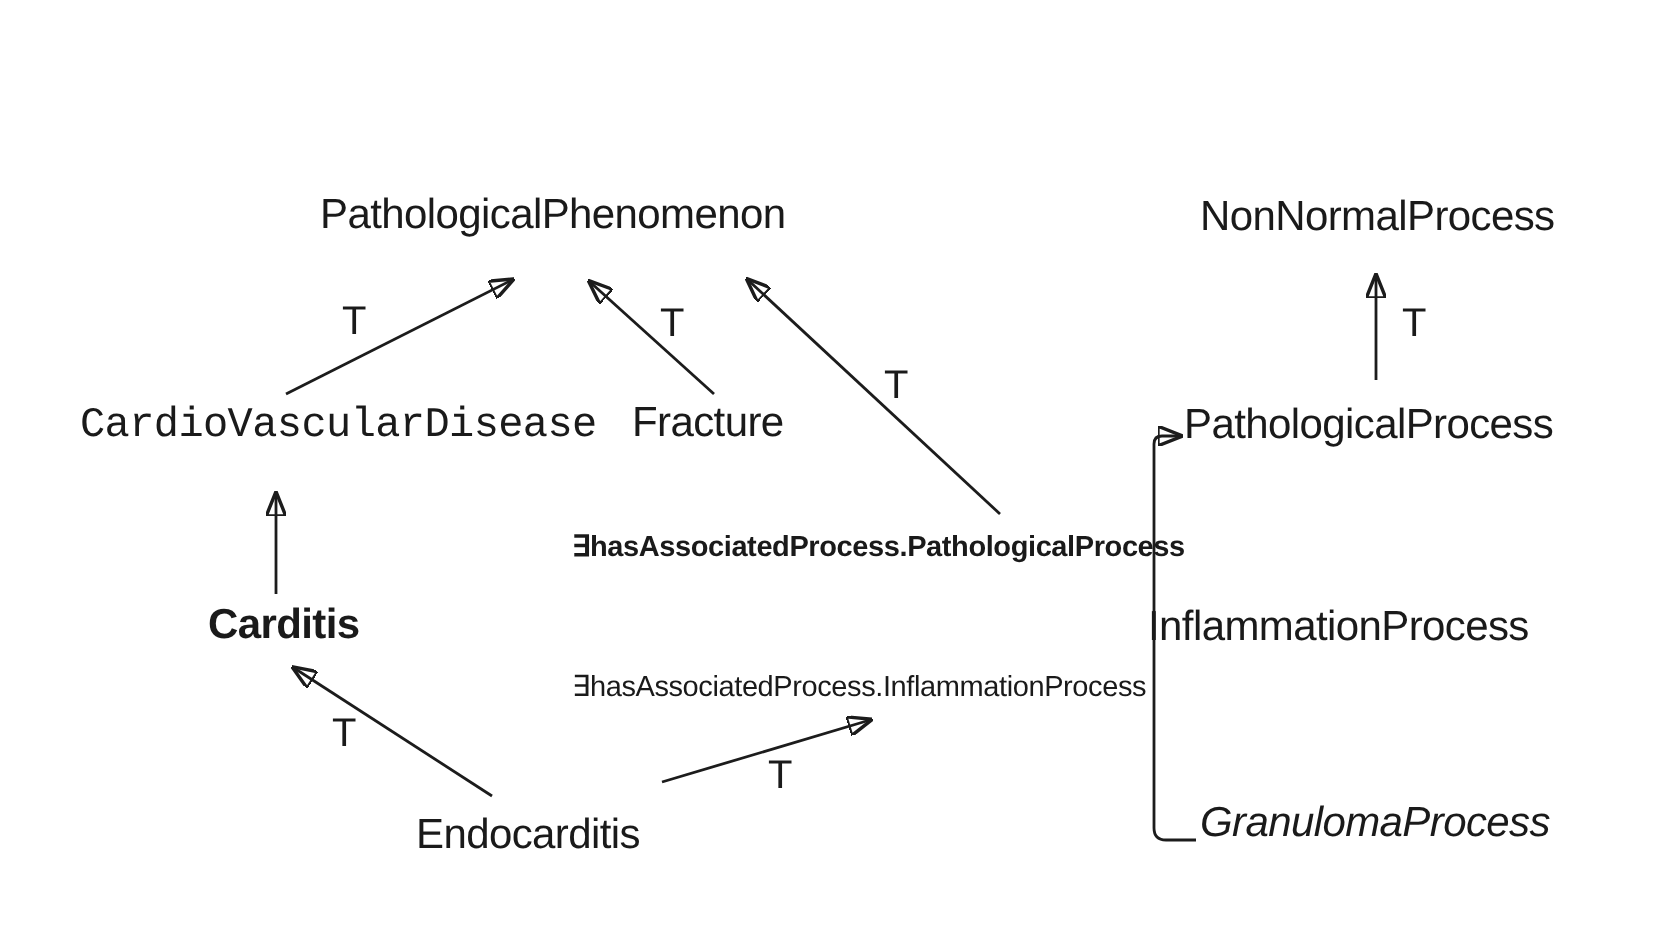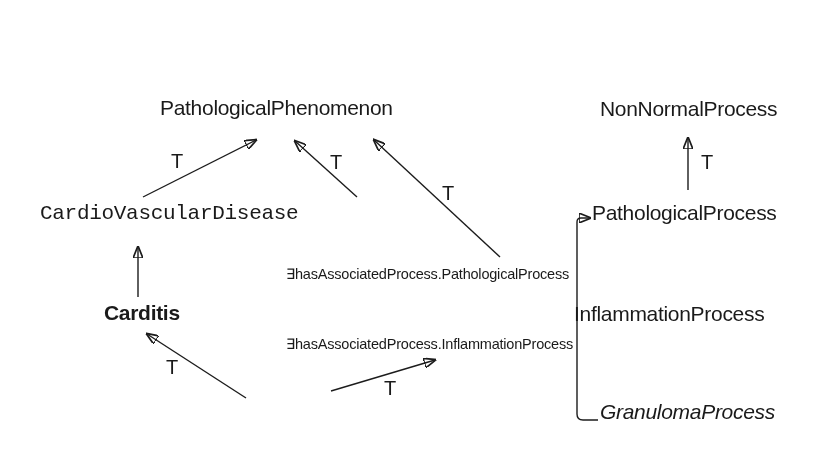--- a/index.html
+++ b/index.html
@@ -66,31 +66,33 @@
     <line x1="331" y1="391" x2="435" y2="360" marker-end="url(#arrow)"></line>
     <path d="M598,420 L583,420 Q577,420 577,414 L577,222 Q577,218 581,218 L590,218" marker-end="url(#arrow)"></path>
   </svg>
 
   <div class="lbl node" style="left:160px; top:96px;">PathologicalPhenomenon</div>
 
   <div class="lbl node" style="left:600px; top:97px;">NonNormalProcess</div>
 
   <div class="lbl node" style="left:40px; top:202px;font-family:Liberation Mono, monospace;">CardioVascularDisease</div>
 
+  <div class="lbl node" style="left:316px; top:200px;">Fracture</div>
 
   <div class="lbl node" style="left:592px; top:201px;">PathologicalProcess</div>
 
   <div class="lbl node" style="left:104px; top:301px;font-weight:bold;">Carditis</div>
 
   <div class="lbl node" style="left:574px; top:302px;">InflammationProcess</div>
 
+  <div class="lbl node" style="left:208px; top:406px;">Endocarditis</div>
 
   <div class="lbl node" style="left:600px; top:400px;font-style:italic;">GranulomaProcess</div>
 
-  <div class="lbl restriction" style="left:286px; top:266px;">∃hasAssociatedProcess.PathologicalProcess</div>
+  <div class="lbl restriction" style="left:286px; top:266px;font-weight:bold;">∃hasAssociatedProcess.PathologicalProcess</div>
 
   <div class="lbl restriction" style="left:286px; top:336px;">∃hasAssociatedProcess.InflammationProcess</div>
 
   <div class="lbl tlab" style="left:171px; top:150px;">T</div>
 
   <div class="lbl tlab" style="left:330px; top:151px;">T</div>
 
   <div class="lbl tlab" style="left:442px; top:182px;">T</div>
 
   <div class="lbl tlab" style="left:701px; top:151px;">T</div>

